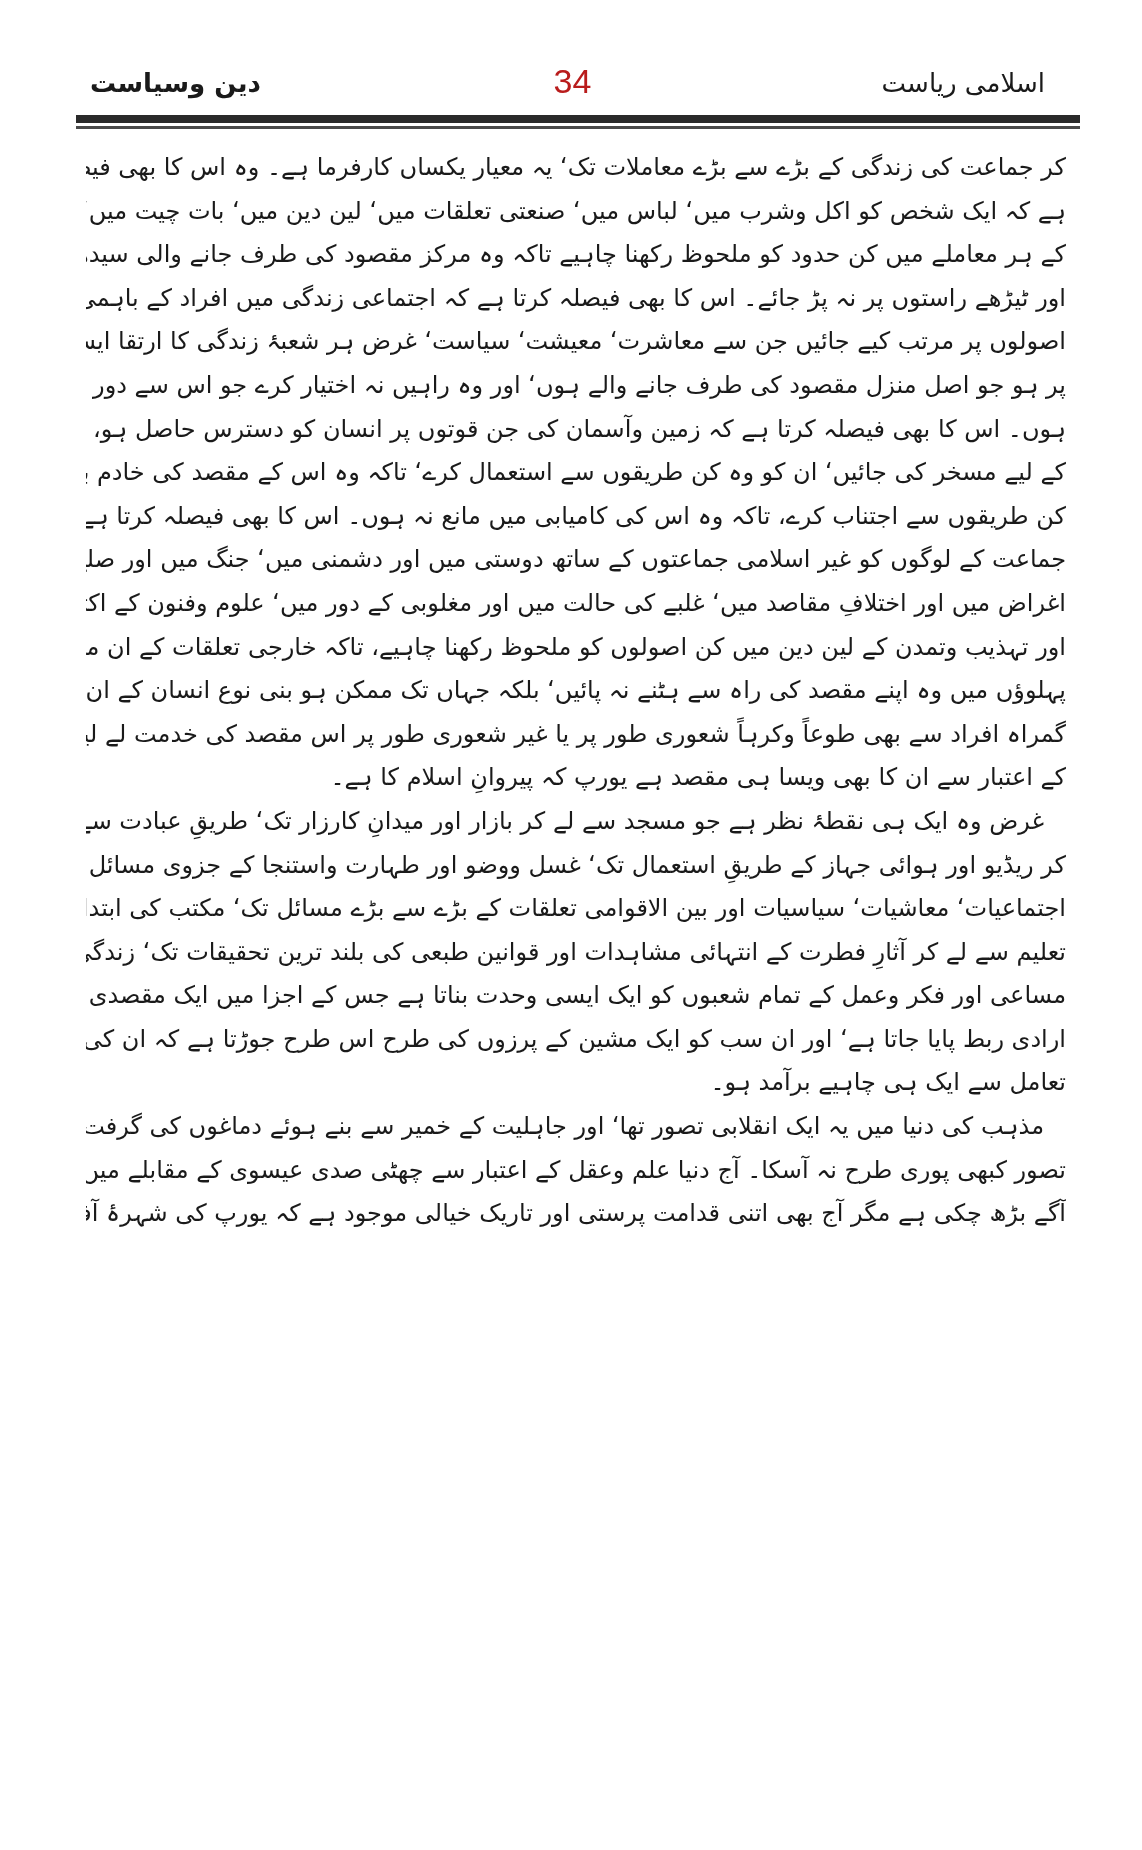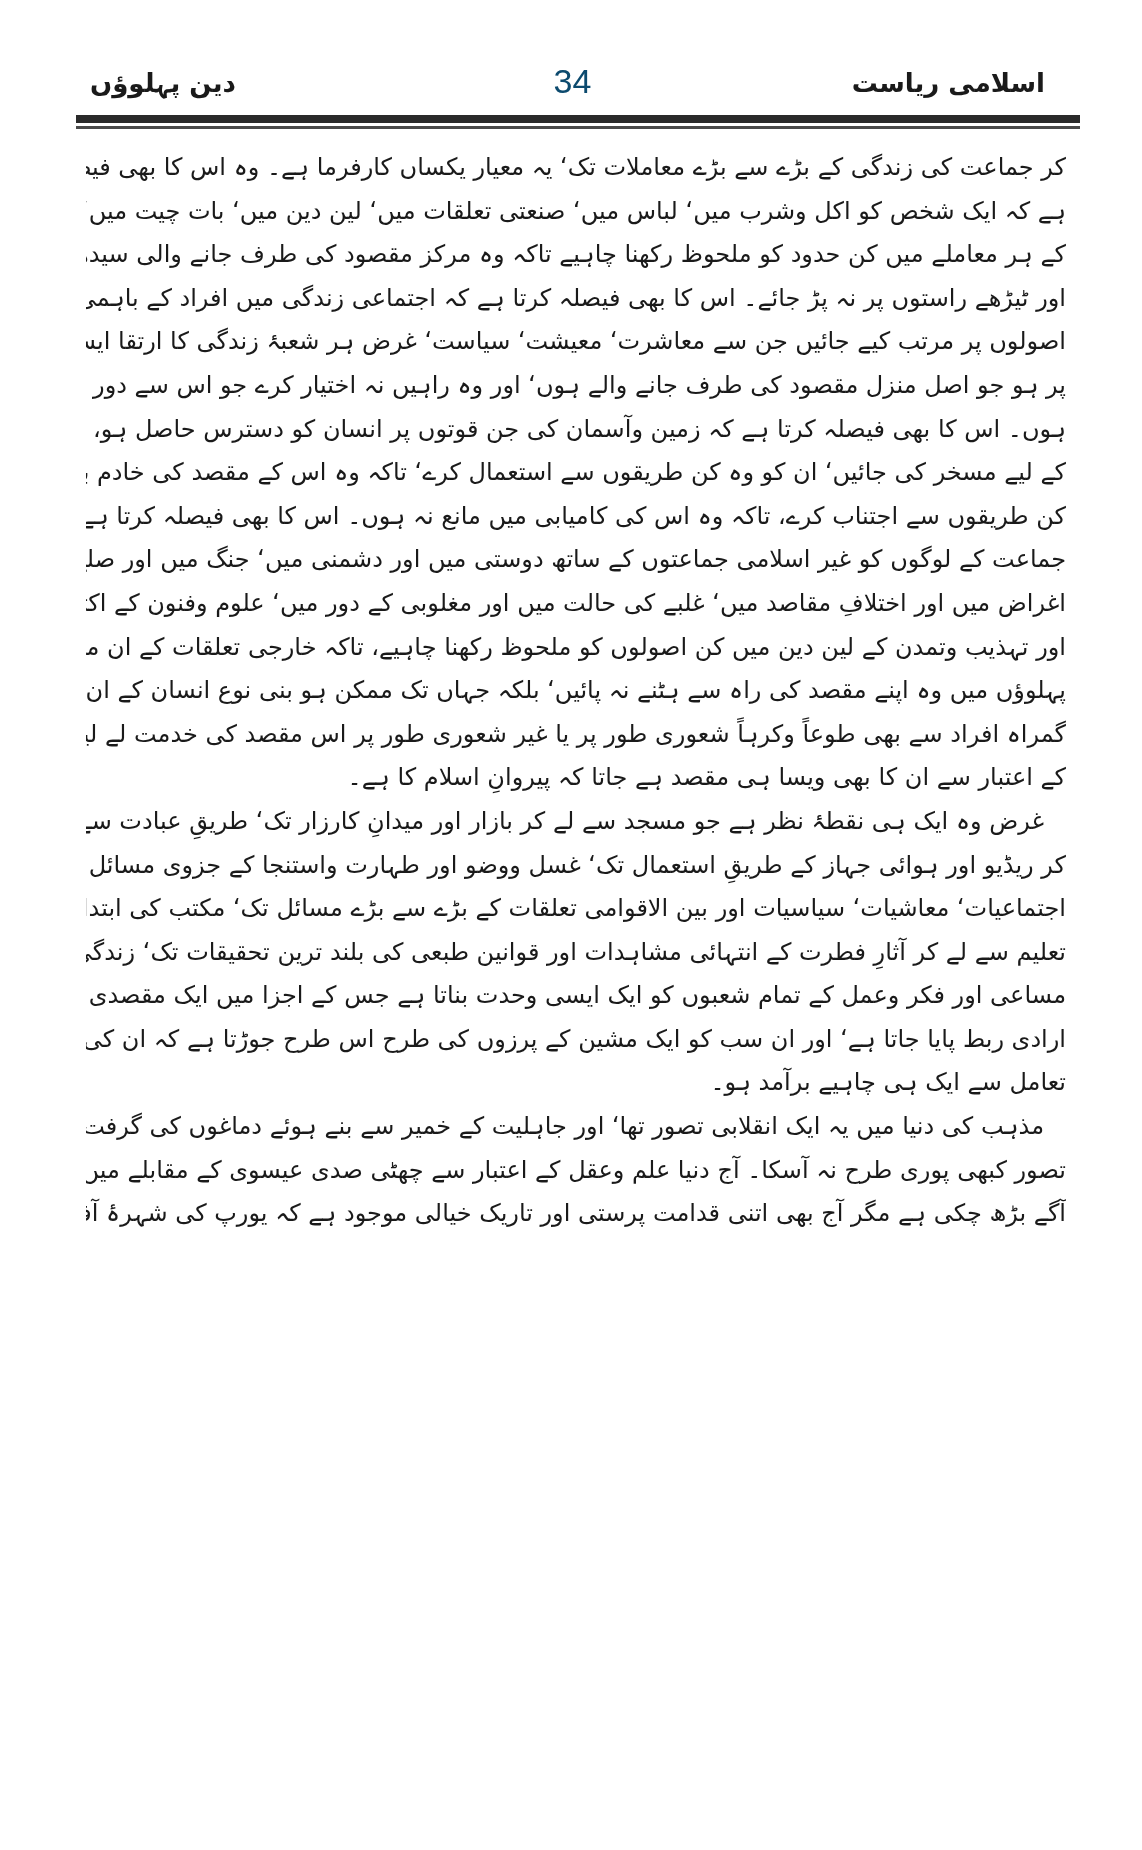--- a/index.html
+++ b/index.html
@@ -1,57 +1,57 @@
 <!DOCTYPE html>
 <html><head>
 <meta charset="utf-8">
 <style>
   html, body { margin: 0; padding: 0; background: #ffffff; }
   body { width: 1142px; height: 1850px; position: relative; overflow: hidden; color: #1a1a1a; }
   .page { position: absolute; left: 0; top: 0; width: 1142px; height: 1850px; }
   .header { position: absolute; left: 80px; top: 68px; width: 985px; height: 40px; }
   .header .left-title { position: absolute; left: 10px; top: 0; font-family: "DejaVu Sans", sans-serif; font-size: 26px; font-weight: bold; direction: rtl; }
-  .header .right-title { position: absolute; right: 20px; top: 0; font-family: "DejaVu Sans", sans-serif; font-size: 26px; font-weight: bold; direction: rtl; }
-  .header .page-number { position: absolute; left: 50%; transform: translateX(-50%); top: -6px; font-family: "Liberation Sans", sans-serif; font-size: 34px; color: #0c4a6e; }
+  .header .right-title { position: absolute; right: 20px; top: 0; font-family: "DejaVu Sans", sans-serif; font-size: 26px; font-weight: normal; direction: rtl; }
+  .header .page-number { position: absolute; left: 50%; transform: translateX(-50%); top: -6px; font-family: "Liberation Sans", sans-serif; font-size: 34px; color: #b91c1c; }
   .rule { position: absolute; left: 76px; width: 1004px; }
   .rule.thick { top: 115px; height: 8px; background: #2a2a2a; }
   .rule.thin { top: 126px; height: 3px; background: #4a4a4a; }
   .body-text { position: absolute; left: 86px; top: 146px; width: 980px; direction: rtl; font-family: "DejaVu Sans", sans-serif; font-size: 24px; color: #1a1a1a; }
   .line { height: 43.6px; line-height: 43.6px; text-align: justify; text-align-last: justify; white-space: nowrap; overflow: hidden; }
   .line.last { text-align-last: right; }
   .line.indent { padding-right: 22px; }
 </style>
 </head>
 <body>
 
 <div class="page">
   <div class="header">
     <span class="right-title">اسلامی ریاست</span>
     <span class="page-number">34</span>
-    <span class="left-title">دین پہلوؤں</span>
+    <span class="left-title">دین وسیاست</span>
   </div>
   <div class="rule thick"></div>
   <div class="rule thin"></div>
 
   <div class="body-text" id="body-text">
       <div class="line">کر جماعت کی زندگی کے بڑے سے بڑے معاملات تک‘ یہ معیار یکساں کارفرما ہے۔ وہ اس کا بھی فیصلہ کرتا</div>
       <div class="line">ہے کہ ایک شخص کو اکل وشرب میں‘ لباس میں‘ صنعتی تعلقات میں‘ لین دین میں‘ بات چیت میں‘ غرض زندگی</div>
       <div class="line">کے ہر معاملے میں کن حدود کو ملحوظ رکھنا چاہیے تاکہ وہ مرکز مقصود کی طرف جانے والی سیدھی راہ پر قائم رہے</div>
       <div class="line">اور ٹیڑھے راستوں پر نہ پڑ جائے۔ اس کا بھی فیصلہ کرتا ہے کہ اجتماعی زندگی میں افراد کے باہمی روابط کن</div>
       <div class="line">اصولوں پر مرتب کیے جائیں جن سے معاشرت‘ معیشت‘ سیاست‘ غرض ہر شعبۂ زندگی کا ارتقا ایسے راستوں</div>
       <div class="line">پر ہو جو اصل منزل مقصود کی طرف جانے والے ہوں‘ اور وہ راہیں نہ اختیار کرے جو اس سے دور ہٹانے والی</div>
       <div class="line">ہوں۔ اس کا بھی فیصلہ کرتا ہے کہ زمین وآسمان کی جن قوتوں پر انسان کو دسترس حاصل ہو، اور جو چیزیں اس</div>
       <div class="line">کے لیے مسخر کی جائیں‘ ان کو وہ کن طریقوں سے استعمال کرے‘ تاکہ وہ اس کے مقصد کی خادم بن جائیں‘ اور</div>
       <div class="line">کن طریقوں سے اجتناب کرے، تاکہ وہ اس کی کامیابی میں مانع نہ ہوں۔ اس کا بھی فیصلہ کرتا ہے کہ اسلامی</div>
       <div class="line">جماعت کے لوگوں کو غیر اسلامی جماعتوں کے ساتھ دوستی میں اور دشمنی میں‘ جنگ میں اور صلح میں‘ اشتراکِ</div>
       <div class="line">اغراض میں اور اختلافِ مقاصد میں‘ غلبے کی حالت میں اور مغلوبی کے دور میں‘ علوم وفنون کے اکتساب میں‘</div>
       <div class="line">اور تہذیب وتمدن کے لین دین میں کن اصولوں کو ملحوظ رکھنا چاہیے، تاکہ خارجی تعلقات کے ان مختلف</div>
       <div class="line">پہلوؤں میں وہ اپنے مقصد کی راہ سے ہٹنے نہ پائیں‘ بلکہ جہاں تک ممکن ہو بنی نوع انسان کے ان نادان اور</div>
       <div class="line">گمراہ افراد سے بھی طوعاً وکرہاً شعوری طور پر یا غیر شعوری طور پر اس مقصد کی خدمت لے لیں جو اصل فطرت</div>
-      <div class="line last">کے اعتبار سے ان کا بھی ویسا ہی مقصد ہے جاتا کہ پیروانِ اسلام کا ہے۔</div>
+      <div class="line last">کے اعتبار سے ان کا بھی ویسا ہی مقصد ہے یورپ کہ پیروانِ اسلام کا ہے۔</div>
       <div class="line indent">غرض وہ ایک ہی نقطۂ نظر ہے جو مسجد سے لے کر بازار اور میدانِ کارزار تک‘ طریقِ عبادت سے لے</div>
       <div class="line">کر ریڈیو اور ہوائی جہاز کے طریقِ استعمال تک‘ غسل ووضو اور طہارت واستنجا کے جزوی مسائل سے لے کر</div>
       <div class="line">اجتماعیات‘ معاشیات‘ سیاسیات اور بین الاقوامی تعلقات کے بڑے سے بڑے مسائل تک‘ مکتب کی ابتدائی</div>
       <div class="line">تعلیم سے لے کر آثارِ فطرت کے انتہائی مشاہدات اور قوانین طبعی کی بلند ترین تحقیقات تک‘ زندگی کی تمام</div>
       <div class="line">مساعی اور فکر وعمل کے تمام شعبوں کو ایک ایسی وحدت بناتا ہے جس کے اجزا میں ایک مقصدی ترتیب اور ایک</div>
       <div class="line">ارادی ربط پایا جاتا ہے‘ اور ان سب کو ایک مشین کے پرزوں کی طرح اس طرح جوڑتا ہے کہ ان کی حرکت اور</div>
       <div class="line last">تعامل سے ایک ہی چاہیے برآمد ہو۔</div>
       <div class="line indent">مذہب کی دنیا میں یہ ایک انقلابی تصور تھا‘ اور جاہلیت کے خمیر سے بنے ہوئے دماغوں کی گرفت میں یہ</div>
       <div class="line">تصور کبھی پوری طرح نہ آسکا۔ آج دنیا علم وعقل کے اعتبار سے چھٹی صدی عیسوی کے مقابلے میں کس قدر</div>
       <div class="line">آگے بڑھ چکی ہے مگر آج بھی اتنی قدامت پرستی اور تاریک خیالی موجود ہے کہ یورپ کی شہرۂ آفاق</div>

